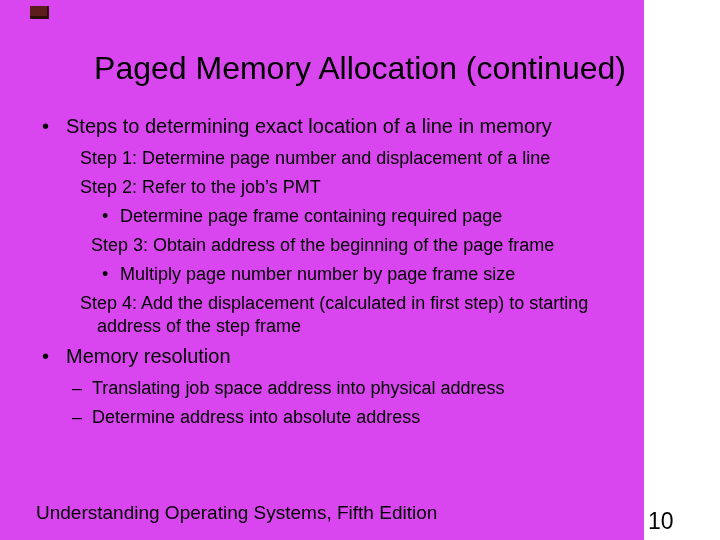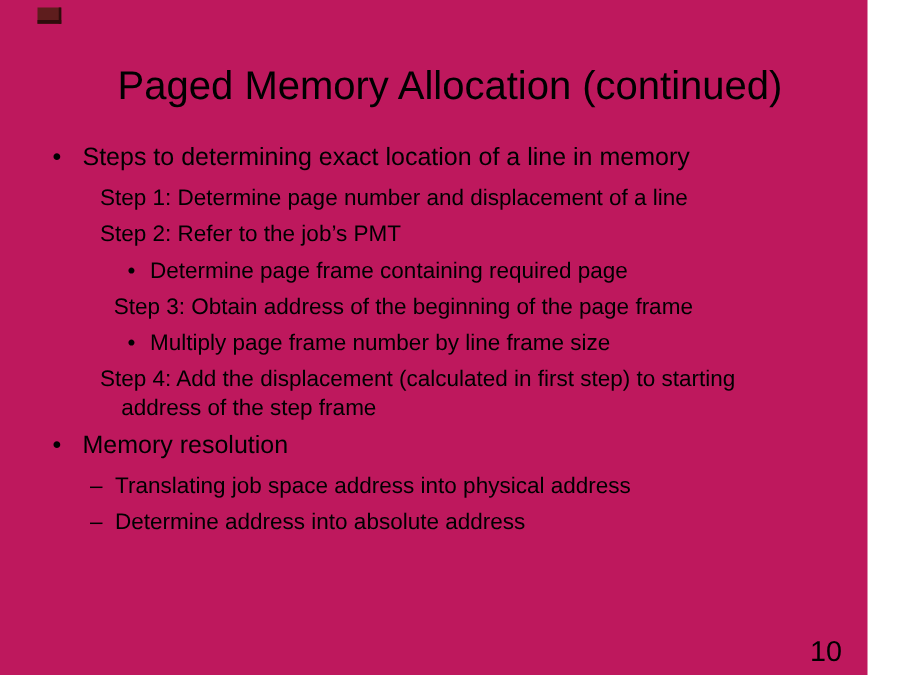--- a/index.html
+++ b/index.html
@@ -5,23 +5,23 @@
   * { margin: 0; padding: 0; box-sizing: border-box; }
   html, body { width: 720px; height: 540px; }
   body {
     font-family: "Liberation Sans", "DejaVu Sans", sans-serif;
     background: #ffffff;
     color: #000000;
     overflow: hidden;
   }
   .slide {
     position: relative;
-    width: 694px;
+    width: 644px;
     height: 540px;
-    background: #be185d;
+    background: #d946ef;
   }
   .corner-accent {
     position: absolute;
     left: 30px;
     top: 6px;
     width: 19px;
     height: 13px;
     background: #5e1d1d;
     border-right: 2px solid #2f0c0c;
     border-bottom: 3px solid #2f0c0c;
@@ -91,21 +91,21 @@
       <span class="mk" style="left:102px">•</span>
       <span class="tx" style="left:120px">Determine page frame containing required page</span>
     </div>
 
     <div class="ln fs-l2" style="top:234px">
       <span class="tx" style="left:91px">Step 3: Obtain address of the beginning of the page frame</span>
     </div>
 
     <div class="ln fs-l2" style="top:263px">
       <span class="mk" style="left:102px">•</span>
-      <span class="tx" style="left:120px">Multiply page frame number by line frame size</span>
+      <span class="tx" style="left:120px">Multiply page number number by page frame size</span>
     </div>
 
     <div class="ln fs-l2" style="top:292px">
       <span class="tx" style="left:80px">Step 4: Add the displacement (calculated in first step) to starting</span>
     </div>
 
     <div class="ln fs-l2" style="top:315px">
       <span class="tx" style="left:97px">address of the step frame</span>
     </div>
 
@@ -119,15 +119,16 @@
       <span class="tx" style="left:92px">Translating job space address into physical address</span>
     </div>
 
     <div class="ln fs-l2" style="top:406px">
       <span class="mk" style="left:72px">–</span>
       <span class="tx" style="left:92px">Determine address into absolute address</span>
     </div>
 
   </div>
 
+  <div class="footer-left">Understanding Operating Systems, Fifth Edition</div>
   <div class="page-num">10</div>
 
 </div>
 
 </body></html>

